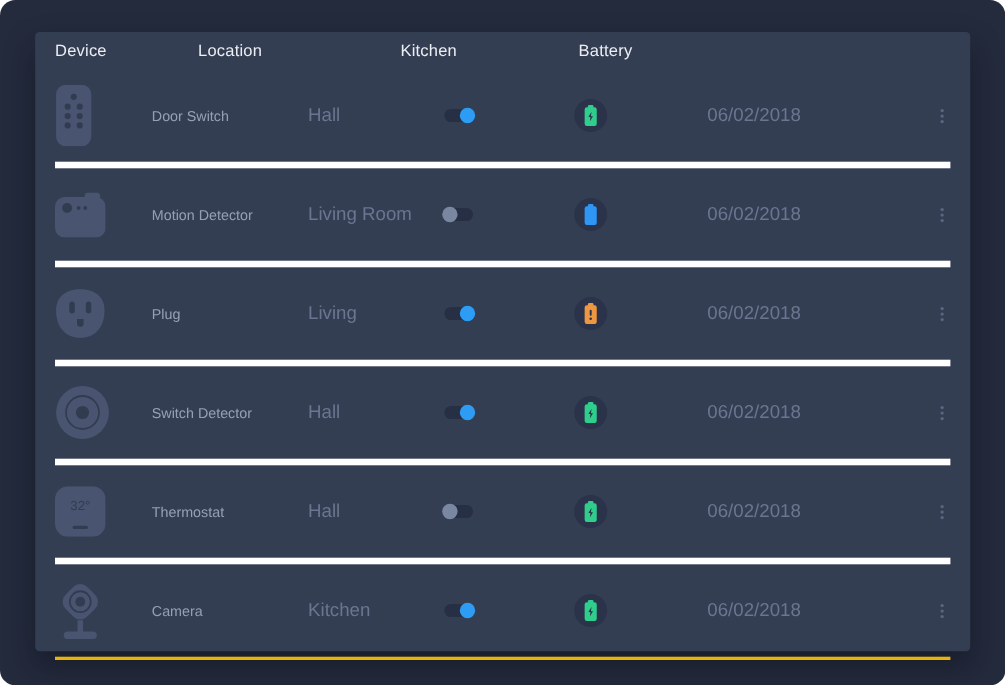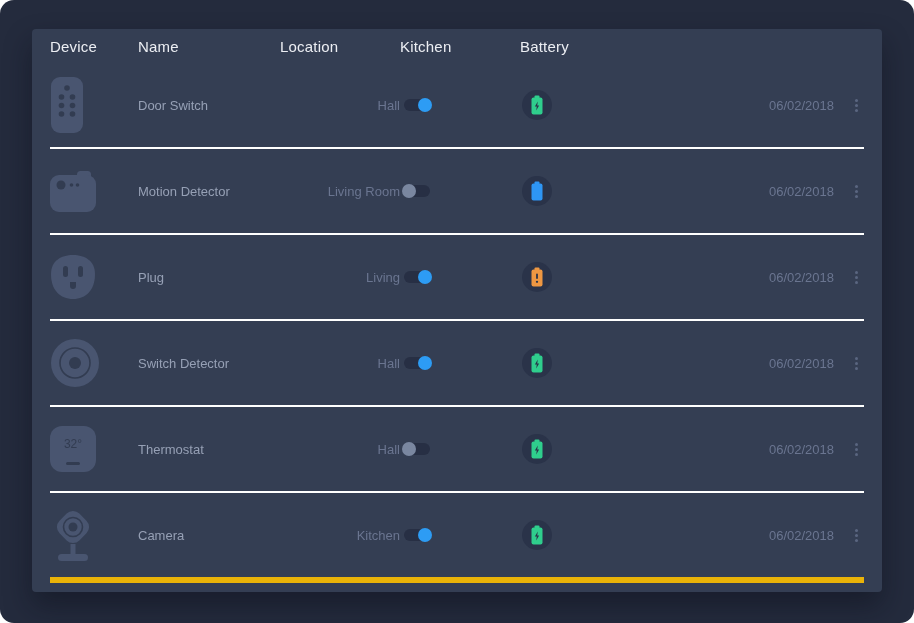--- a/index.html
+++ b/index.html
@@ -11,52 +11,51 @@
     position:absolute;left:32px;top:29px;width:850px;height:563px;
     background:#343E53;border-radius:4px;
     box-shadow:0 14px 28px rgba(10,14,25,0.45);
   }
   .grid-row{
     display:grid;
     grid-template-columns:88px 142px 120px 120px 123px 191px 1fr;
     align-items:center;
     padding:0 18px;
   }
-  .header-row{height:34px;}
+  .header-row{height:34px;gap:42px;}
   .header-cell{color:#ECEEF3;font-size:15px;letter-spacing:0.2px;}
-  .device-row{height:84px;border-bottom:2px solid #ffffff;margin:0 18px;padding:0;
+  .device-row{height:84px;border-bottom:6px solid #ffffff;margin:0 18px;padding:0;
     display:grid;
     grid-template-columns:88px 142px 120px 120px 123px 191px 1fr;
     align-items:center;
   }
-  .device-row:last-child{border-bottom:6px solid #eab308;}
+  .device-row:last-child{border-bottom:3px solid #eab308;}
   .icon-cell{width:56px;display:flex;align-items:center;justify-content:flex-start;}
   .cell-name{color:#96A0B5;font-size:13px;}
-  .cell-location,.cell-date{color:#6A7590;font-size:13px;text-align:right;}
+  .cell-location,.cell-date{color:#6A7590;font-size:17px;}
   
   .toggle{position:relative;width:26px;height:12px;border-radius:6px;background:#272F44;margin-left:4px;cursor:pointer;}
   .toggle .knob{position:absolute;top:-1px;width:14px;height:14px;border-radius:50%;}
   .toggle.on .knob{right:-2px;background:#2D9CF4;}
   .toggle.off .knob{left:-2px;background:#7A87A0;}
   
   .battery-badge{width:30px;height:30px;border-radius:50%;background:#2A3349;display:flex;align-items:center;justify-content:center;margin-left:2px;}
   
   .kebab{display:flex;flex-direction:column;gap:2px;align-items:center;justify-self:end;padding:4px 6px;cursor:pointer;}
   .kebab span{width:3px;height:3px;border-radius:50%;background:#5A6680;display:block;}
   .bottom-pad{height:25px;}
 </style>
 </head>
 <body>
 
 <div class="screen">
   <div class="card">
 
     <div class="grid-row header-row">
       <div class="header-cell">Device</div>
-      <div class="header-cell">Name</div>
       <div class="header-cell">Location</div>
       <div class="header-cell">Kitchen</div>
       <div class="header-cell">Battery</div>
       <div></div>
     </div>
 
     <div>
   <div class="device-row">
 
     <div class="icon-cell">

